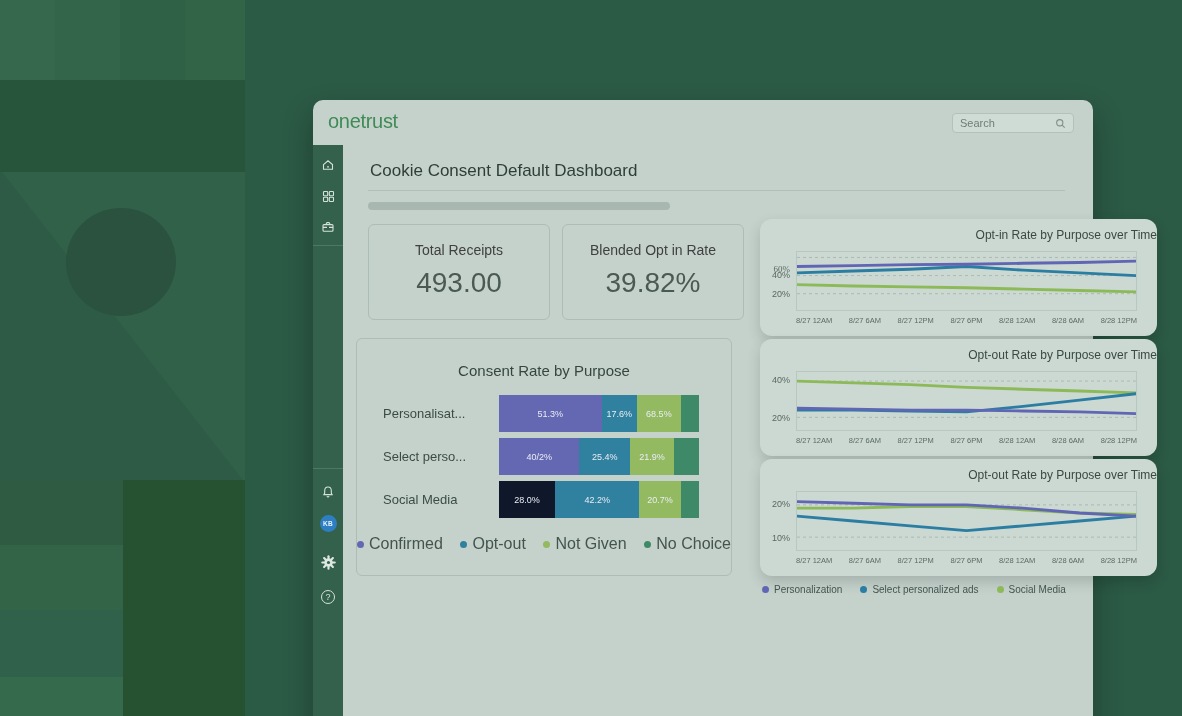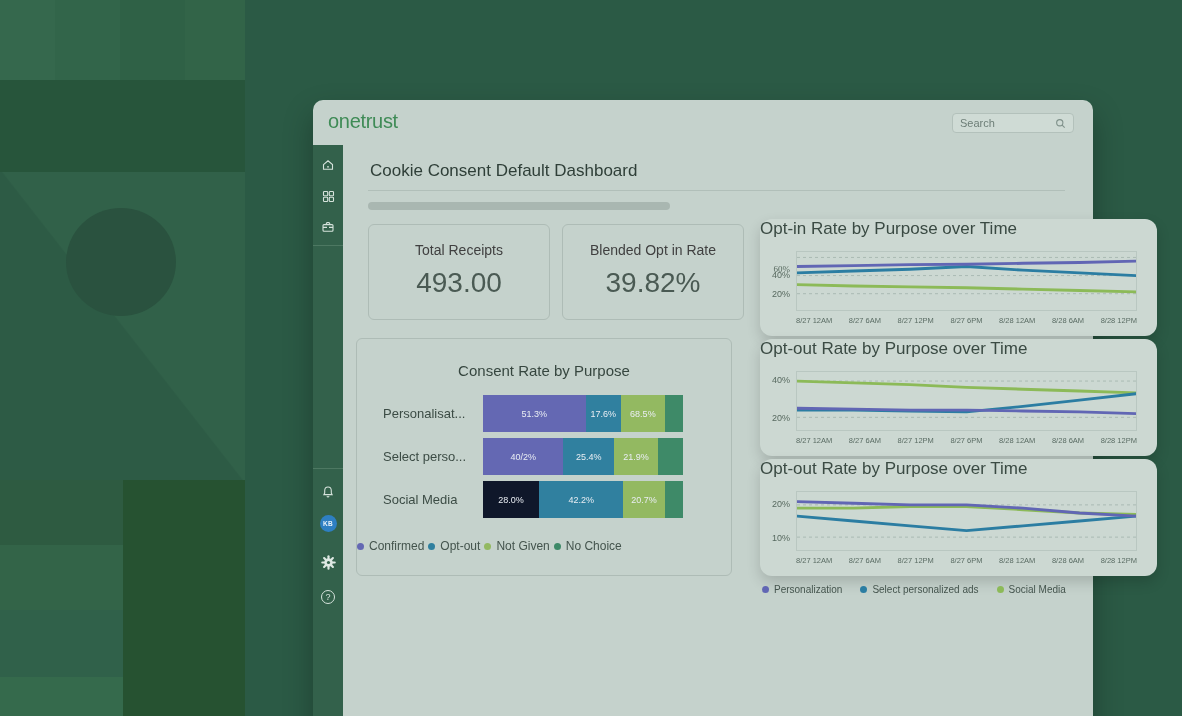--- a/index.html
+++ b/index.html
@@ -46,34 +46,34 @@
   .stat-card.first { left:55px; } .stat-card.second { left:249px; }
   .stat-label { margin-top:17px; text-align:center; font-size:14px; color:#404040; }
   .stat-value { margin-top:9px; text-align:center; font-size:28px; color:#4a5a53; }
 
   .consent-card { position:absolute; left:43px; top:238px; width:376px; height:238px;
                   border:1px solid #aebcb6; border-radius:6px; }
   .consent-title { margin-top:23px; text-align:center; font-size:15px; color:#36463f; }
   .consent-rows { position:absolute; left:26px; top:56px; }
   .consent-row { display:flex; align-items:center; height:37px; margin-bottom:6px; }
   .consent-row-label { width:100px; font-size:13px; color:#3c4c45; }
-  .consent-bar { width:200px; height:37px; display:flex; overflow:hidden; }
+  .consent-bar { width:200px; height:37px; display:flex; overflow:hidden;margin-left:16px; }
   .consent-seg { display:flex; align-items:center; justify-content:center;
                  font-size:9px; color:#e9edf3; white-space:nowrap; overflow:hidden; }
   .consent-legend { position:absolute; bottom:22px; left:0; right:0; display:flex;
-                    justify-content:flex-start; gap:4px; align-items:center;
-                    font-size:12px; color:#44544d; }
+                    justify-content:space-between; gap:16px; align-items:center;
+                    font-size:16px; color:#44544d; }
   .legend-item { display:flex; align-items:center; }
   .dot { width:7px; height:7px; border-radius:50%; display:inline-block; margin-right:5px; flex:none; }
 
   
   .chart-card { position:absolute; left:760px; width:397px; height:117px;
                 background:#ccd8d2; border-radius:12px; box-shadow:0 6px 14px rgba(0,0,0,.16); }
   .chart-card.c0 { top:219px; } .chart-card.c1 { top:339px; } .chart-card.c2 { top:459px; }
-  .chart-title { text-align:left; font-size:17px; font-weight:500; color:#3a4a43; }
+  .chart-title { margin-top:9px; text-align:right; font-size:12px; font-weight:500; color:#3a4a43; }
   .plot-wrap { position:absolute; left:36px; right:20px; top:32px; height:60px; }
   .plot { position:absolute; inset:0; border:1px solid #b9c7c1; }
   .plot svg { display:block; width:100%; height:100%; }
   .yticks { position:absolute; left:-34px; top:0; width:30px; height:60px; }
   .ytick { position:absolute; right:2px; transform:translateY(-50%); font-size:9px; color:#57695f; }
   .xlabels { position:absolute; left:36px; right:20px; top:97px; display:flex;
              justify-content:space-between; font-size:7.5px; color:#5a6c64; }
 
   .bottom-legend { position:absolute; left:762px; top:584px; display:flex; gap:18px;
                    align-items:center; font-size:10px; color:#44544d; }

